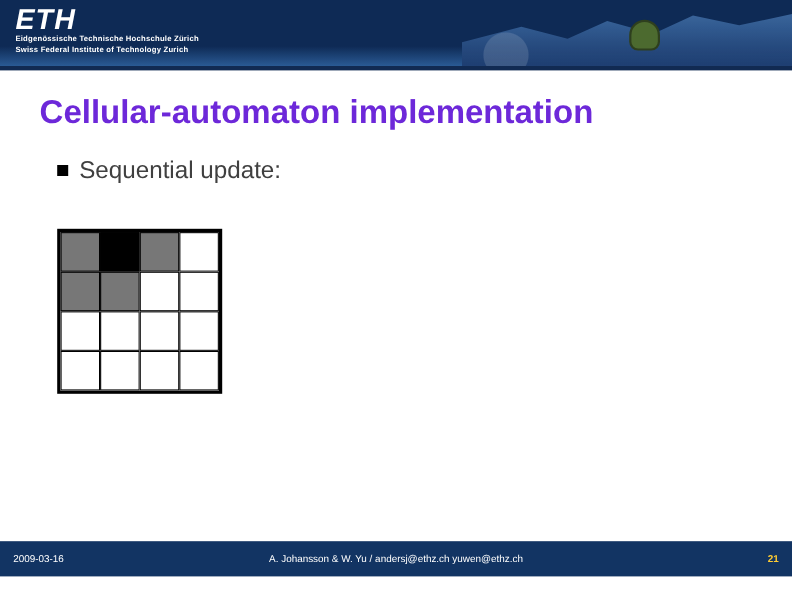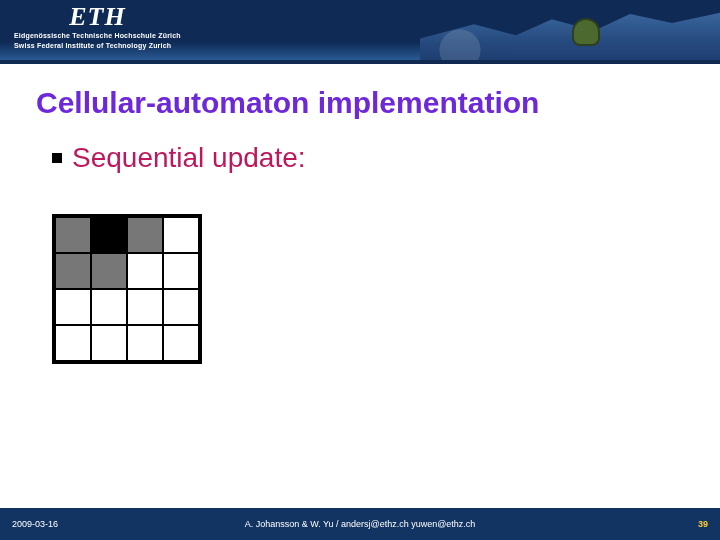--- a/index.html
+++ b/index.html
@@ -19,24 +19,23 @@
     position: absolute;
     left: 14px;
     top: 4px;
     color: #fff;
   }
   .eth-logo .big {
     font-size: 26px;
     font-weight: 900;
     font-style: italic;
     letter-spacing: 1px;
-    font-family: Liberation Serif, serif;
+    font-family: Liberation Sans, sans-serif;
     display: block;
     line-height: 1;
-    text-align: center;
   }
   .eth-logo .sub {
     display: block;
     font-size: 7px;
     line-height: 1.2;
     margin-top: 2px;
     font-weight: 700;
     letter-spacing: 0.2px;
   }
   
@@ -70,42 +69,42 @@
   .title {
     color: #6d28d9;
     font-size: 30px;
     font-weight: 700;
   }
 
   
   .body { padding: 18px 52px; }
   .bullet-row { display: flex; align-items: center; gap: 10px; }
   .bullet-icon { width: 10px; height: 10px; background: #000; }
-  .bullet-text { font-size: 28px; color: #be185d; }
+  .bullet-text { font-size: 22px; color: #404040; }
 
   
   .grid-fig {
     margin-top: 40px;
     display: inline-block;
     border: 3px solid #000;
   }
   .grid-fig .row { display: flex; }
   .grid-fig .cell {
     width: 36px;
     height: 36px;
     border: 1.5px solid #000;
     background: #fff;
   }
   .grid-fig .cell.grey { background: #777; }
   .grid-fig .cell.black { background: #000; }
 
   
   .footer {
     position: absolute;
-    left: 0; right: 0; bottom: 0;
+    left: 0; right: 0; bottom: 16px;
     height: 28px;
     background: #123463;
     color: #fff;
     font-size: 9px;
     display: flex;
     align-items: center;
     padding: 16px 12px;
   }
   .footer .center { position: absolute; left: 50%; transform: translateX(-50%); white-space: nowrap; text-align: center; }
   .footer .right { position: absolute; right: 12px; color: #ffcc33; font-weight: 700; }
@@ -155,16 +154,16 @@
           <div class="cell "></div>
           <div class="cell "></div>
           <div class="cell "></div>
           <div class="cell "></div>
         </div></div>
   </div>
 
   <div class="footer">
     <span>2009-03-16</span>
     <span class="center">A. Johansson &amp; W. Yu / andersj@ethz.ch yuwen@ethz.ch</span>
-    <span class="right">39</span>
+    <span class="right">21</span>
   </div>
 
 </div>
 
 </body></html>

